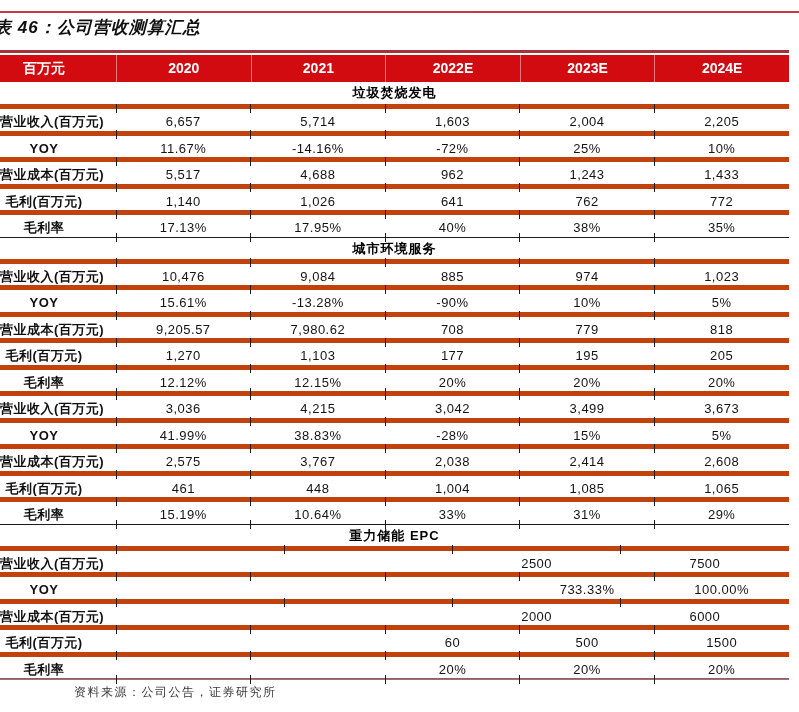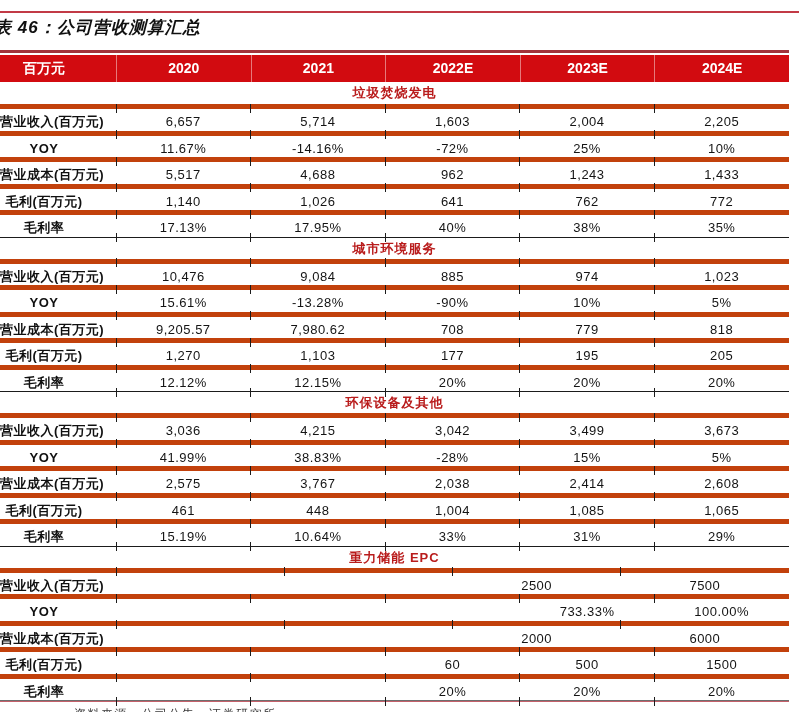--- a/index.html
+++ b/index.html
@@ -17,21 +17,21 @@
   .thickline { height:3px; background:#a2333b; margin-bottom:2px; }
   .redheader { display:flex; height:27px; background:#d20b10; }
   .hcell {
     flex:1; text-align:center; line-height:27px; color:#ffffff;
     font-weight:bold; font-size:14px; white-space:nowrap;
   }
   .hcell.first { flex:none; width:116px; padding-right:28px; }
   .hcell + .hcell { border-left:1px solid rgba(255,255,255,0.45); }
   .sec-row {
     height:22px; line-height:22px; text-align:center; font-weight:bold;
-    font-size:13px; border-top:1px solid #1b1b1b; color:#b91c1c; letter-spacing:1px;
+    font-size:13px; border-top:1px solid #1b1b1b; color:#000000; letter-spacing:1px;
   }
   #tbody > .sec-row:first-child { border-top:none; }
   .row { display:flex; height:26.5px; border-top:5px solid #c2410c; align-items:stretch; }
   .cell { position:relative; line-height:25px; font-size:13px; white-space:nowrap; }
   .cell.label {
     flex:none; width:116px; text-align:center; padding-right:28px;
     font-weight:bold; color:#101010; overflow:visible; letter-spacing:0.5px;
   }
   .cell.val { flex:1; text-align:center; color:#141414; letter-spacing:0.5px; }
   .cell + .cell::before {
@@ -143,21 +143,20 @@
           <div class="cell val">205</div>
         </div>
         <div class="row last">
           <div class="cell label">毛利率</div>
           <div class="cell val">12.12%</div>
           <div class="cell val">12.15%</div>
           <div class="cell val">20%</div>
           <div class="cell val">20%</div>
           <div class="cell val">20%</div>
         </div>
-        <div class="sec-row">环保设备及其他</div>
         <div class="row">
           <div class="cell label">营业收入(百万元)</div>
           <div class="cell val">3,036</div>
           <div class="cell val">4,215</div>
           <div class="cell val">3,042</div>
           <div class="cell val">3,499</div>
           <div class="cell val">3,673</div>
         </div>
         <div class="row">
           <div class="cell label">YOY</div>

